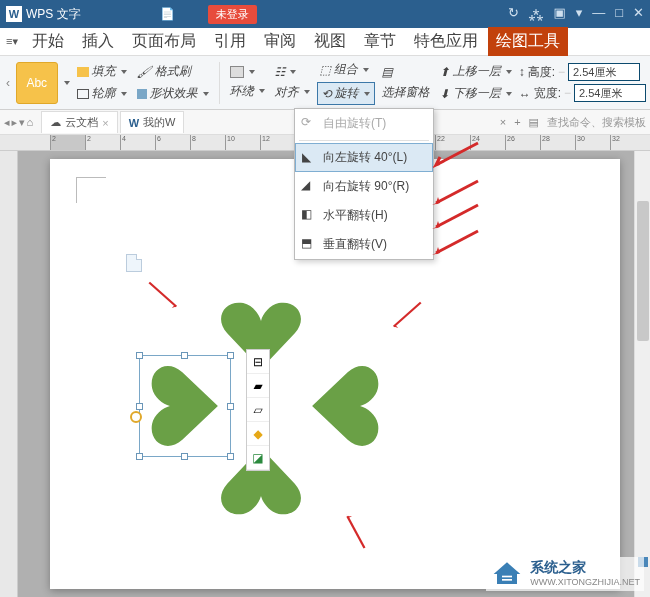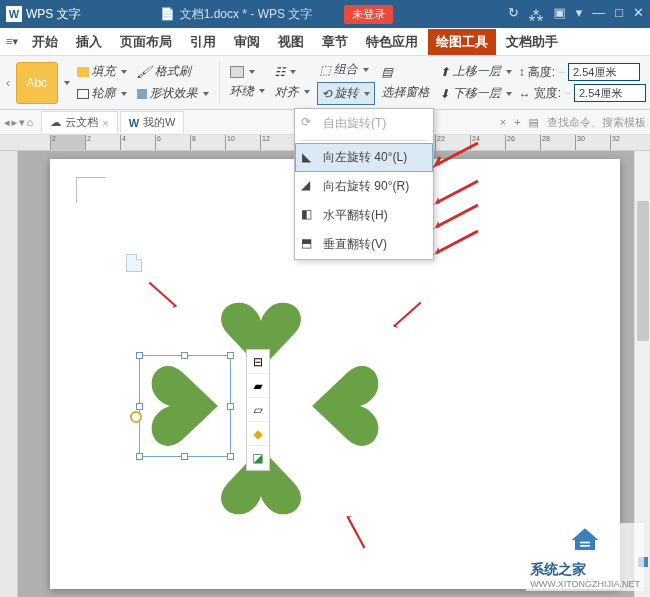--- a/index.html
+++ b/index.html
@@ -7,21 +7,21 @@
 
 .titlebar { background: #2b5f8e; color: #fff; height: 28px; display: flex; align-items: center; font-size: 12px; padding: 0 6px; }
 .titlebar .logo { display: flex; align-items: center; gap: 4px; }
 .titlebar .docname { margin-left: 80px; display: flex; align-items: center; gap: 4px; color: #d0e0ef; }
 .titlebar .login-badge { background: #e74c3c; color: #fff; padding: 2px 8px; border-radius: 2px; margin-left: 32px; font-size: 11px; }
 .titlebar .win-icons { margin-left: auto; display: flex; gap: 10px; color: #cfe0ef; font-size: 13px; }
 .titlebar .win-icons span { cursor: pointer; }
 
 .menubar { background: #fff; height: 28px; display: flex; align-items: center; border-bottom: 1px solid #ddd; }
 .menubar .menu-prefix { display:flex; gap:2px; padding:0 6px; color:#555; font-size:11px; }
-.menubar .tabs { display: flex; gap: 2px; font-size: 13px; color: #444; font-weight: bold; }
+.menubar .tabs { display: flex; gap: 2px; font-size: 16px; color: #444; }
 .menubar .tab { padding: 4px 8px; cursor: pointer; }
 .menubar .tab.active { background: #c2410c; color: #fff; }
 
 .ribbon { background: #f4f6f8; height: 54px; border-bottom: 1px solid #d0d0d0; display: flex; align-items: center; font-size: 12px; color: #444; padding: 2px 4px; gap: 4px; position: relative; }
 .ribbon .abc-box { width: 42px; height: 42px; background: #f6c24a; border: 1px solid #e0a82a; border-radius: 3px; display: flex; align-items: center; justify-content: center; color: #fff; font-size: 12px; }
 .ribbon .col { display: flex; flex-direction: column; gap: 3px; }
 .ribbon .col .row { display: flex; align-items: center; gap: 3px; white-space: nowrap; }
 .ribbon .sep { width: 1px; height: 42px; background: #ddd; margin: 0 3px; }
 .ribbon .btn { display: flex; align-items: center; gap: 2px; padding: 1px 3px; cursor: pointer; font-style: italic; }
 .ribbon .btn.boxed { border: 1px solid #3c78a8; background: #dbe9f4; padding: 2px 4px; }
@@ -62,40 +62,39 @@
 .dropdown-menu .mi.hover { background: #dbe9f4; border:1px solid #7faed2; padding:5px 9px 5px 27px;}
 .dropdown-menu .mi .ico { position:absolute; left:6px; top:6px; width:14px; height:14px; }
 .dropdown-menu .divider { height:1px; background:#e0e0e0; margin:2px 4px;}
 
 .red-arrow { position: absolute; z-index: 60; }
 .red-arrow svg { width: 50px; height: 30px; }
 
 .scroll-v { position:absolute; right:0; top:0; width:16px; height:100%; background:#efefef; border-left:1px solid #ddd;}
 .scroll-v .thumb { position:absolute; left:2px; width:12px; background:#c8c8c8; border-radius:2px;}
 
-.watermark { position: absolute; right: 6px; bottom: 6px; display: flex; align-items: center; gap: 6px; font-size: 14px; color: #2b5f8e; font-weight: bold; z-index:80; background:rgba(255,255,255,.7); padding:2px 4px;flex-direction:column;}
+.watermark { position: absolute; right: 6px; bottom: 6px; display: flex; align-items: flex-start; gap: 6px; font-size: 14px; color: #2b5f8e; font-weight: bold; z-index:80; background:rgba(255,255,255,.7); padding:2px 4px;}
 .watermark .sub { font-size: 9px; color: #888; font-weight: normal; display:block;}
 .house-ico { width:34px; height:30px; }
 
 .page-ico { position:absolute; left:76px; top:95px; width:16px; height:18px; border:1px solid #bcd; background:#eef5fb;}
 .page-ico::after { content:""; position:absolute; right:-1px; top:-1px; width:5px; height:5px; background:#fff; border-left:1px solid #bcd; border-bottom:1px solid #bcd;}
 
 .corner-l { position:absolute; left:26px; top:18px; width:30px; height:26px; border-left:1px solid #bbb; border-top:1px solid #bbb;}
 </style>
 </head>
 <body>
 
 <div class="titlebar">
   <div class="logo">
     <span style="background:#fff;color:#2b5f8e;width:16px;height:16px;display:inline-flex;align-items:center;justify-content:center;font-weight:bold;font-size:11px;">W</span>
     <span>WPS 文字</span>
   </div>
   <div class="docname">
     <span>📄</span>
-    <span>文档1.docx * - WPS 文字</span>
   </div>
   <div class="login-badge">未登录</div>
   <div class="win-icons">
     <span>↻</span>
     <span>⁂</span>
     <span>▣</span>
     <span>▾</span>
     <span>—</span>
     <span>□</span>
     <span>✕</span>
@@ -109,21 +108,20 @@
   <div class="tabs">
     <div class="tab">开始</div>
     <div class="tab">插入</div>
     <div class="tab">页面布局</div>
     <div class="tab">引用</div>
     <div class="tab">审阅</div>
     <div class="tab">视图</div>
     <div class="tab">章节</div>
     <div class="tab">特色应用</div>
     <div class="tab active">绘图工具</div>
-    <div class="tab">文档助手</div>
   </div>
 </div>
 
 <div class="ribbon">
   <span style="color:#888;padding:0 2px;">‹</span>
   <div class="abc-box">Abc</div>
   <span class="tri"></span>
   <div class="col">
     <div class="row btn">
         <span style="width:12px;height:10px;background:#f6c24a;display:inline-block;"></span>

